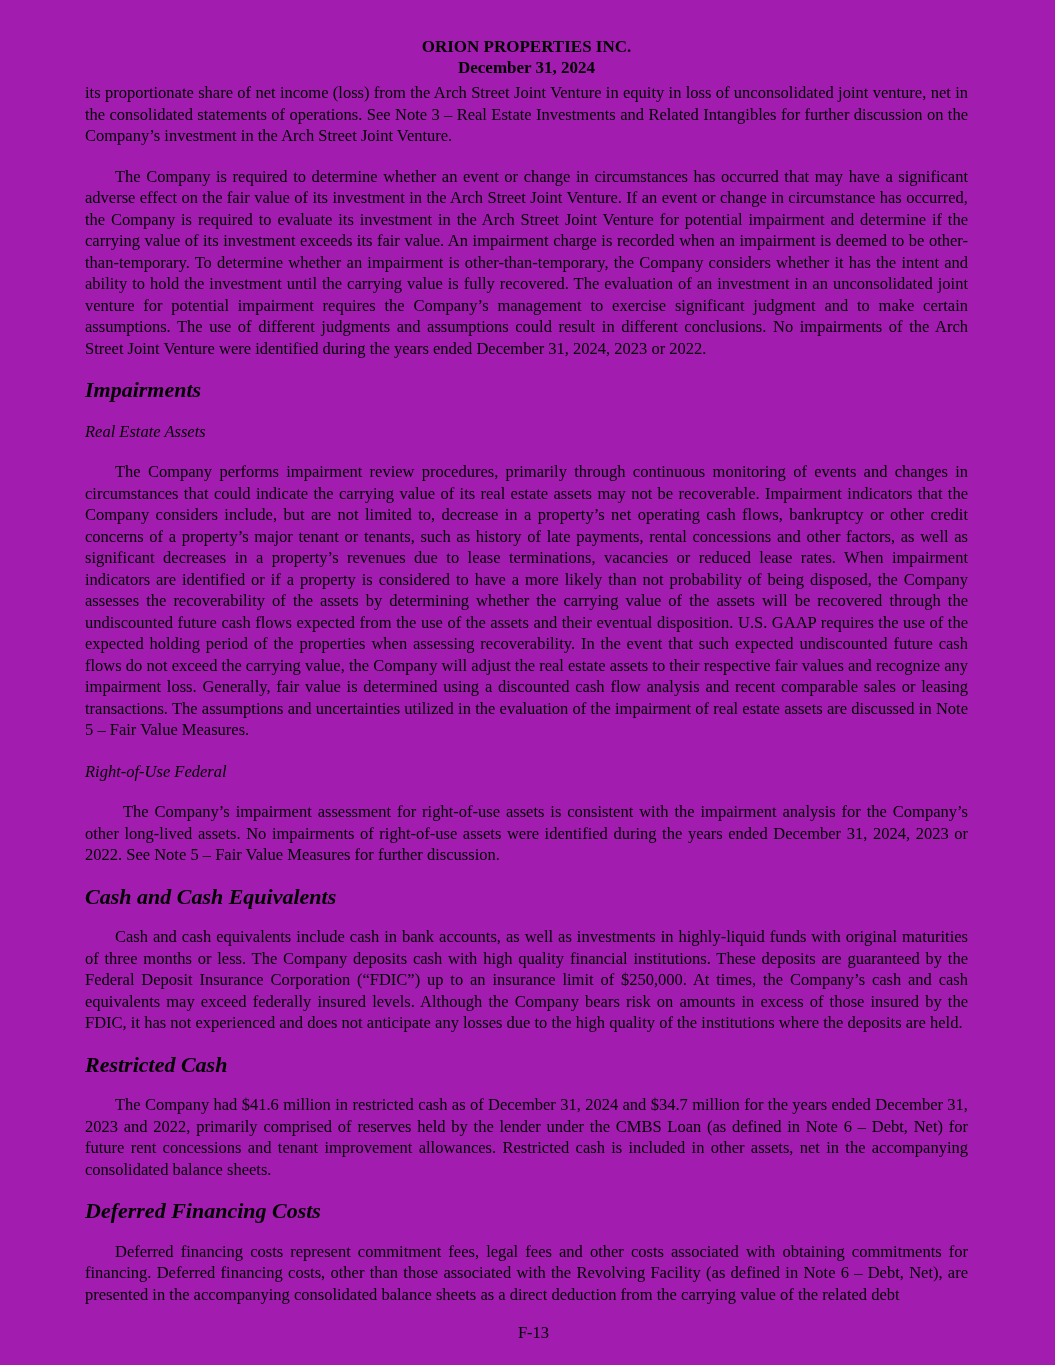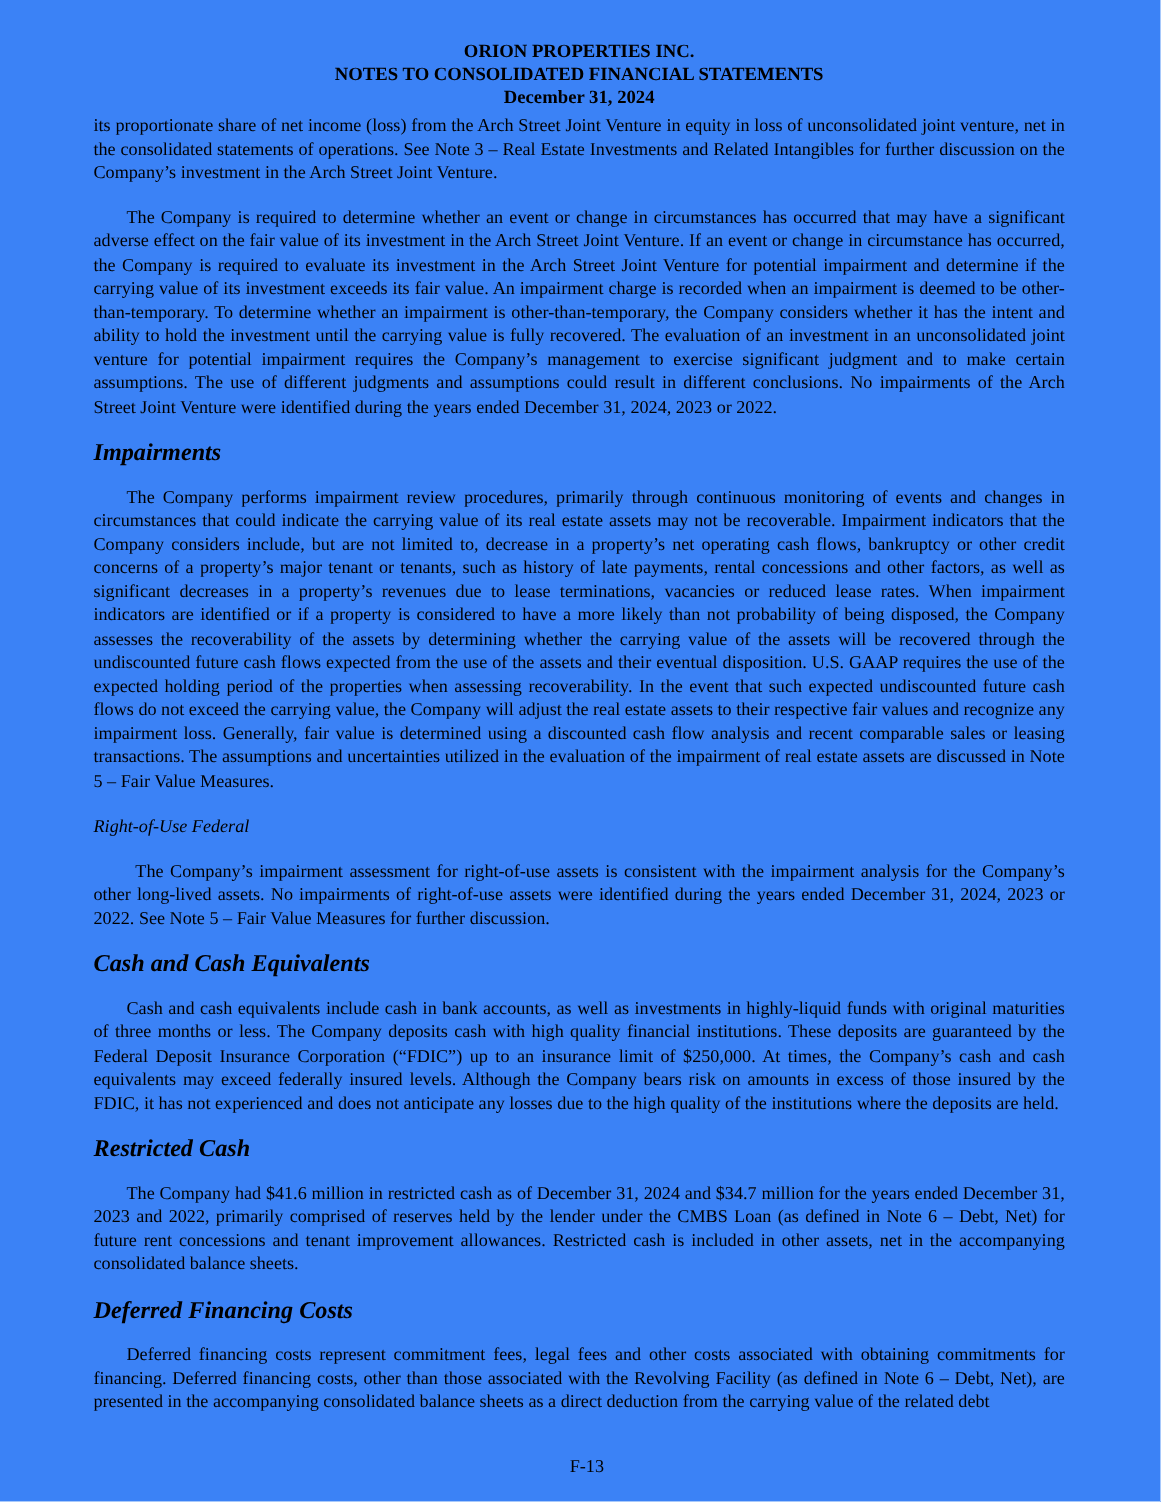--- a/index.html
+++ b/index.html
@@ -5,21 +5,21 @@
   html, body {
     margin: 0;
     padding: 0;
     background: #ffffff;
   }
   .page {
     position: relative;
     width: 1055px;
     height: 1365px;
     margin: 0 auto;
-    background: #3b82f6;
+    background: #a21caf;
     box-sizing: border-box;
     padding: 36px 87px 0 85px;
     font-family: "Liberation Serif", "DejaVu Serif", serif;
     font-size: 16.5px;
     line-height: 21.5px;
     color: #000000;
     overflow: hidden;
   }
   .doc-header {
     text-align: center;
@@ -61,32 +61,32 @@
     font-size: 16.5px;
   }
 </style>
 </head>
 <body>
 
 <div class="page">
 
   <header class="doc-header">
     <div class="h-line">ORION PROPERTIES INC.</div>
-    <div class="h-line">NOTES TO CONSOLIDATED FINANCIAL STATEMENTS</div>
     <div class="h-line">December 31, 2024</div>
   </header>
 
   <main class="body-text">
 
     <p class="para no-indent">its proportionate share of net income (loss) from the Arch Street Joint Venture in equity in loss of unconsolidated joint venture, net in the consolidated statements of operations. See Note 3 – Real Estate Investments and Related Intangibles for further discussion on the Company’s investment in the Arch Street Joint Venture.</p>
 
     <p class="para">The Company is required to determine whether an event or change in circumstances has occurred that may have a significant adverse effect on the fair value of its investment in the Arch Street Joint Venture. If an event or change in circumstance has occurred, the Company is required to evaluate its investment in the Arch Street Joint Venture for potential impairment and determine if the carrying value of its investment exceeds its fair value. An impairment charge is recorded when an impairment is deemed to be other-than-temporary. To determine whether an impairment is other-than-temporary, the Company considers whether it has the intent and ability to hold the investment until the carrying value is fully recovered. The evaluation of an investment in an unconsolidated joint venture for potential impairment requires the Company’s management to exercise significant judgment and to make certain assumptions. The use of different judgments and assumptions could result in different conclusions. No impairments of the Arch Street Joint Venture were identified during the years ended December 31, 2024, 2023 or 2022.</p>
 
     <h3 class="heading">Impairments</h3>
 
+    <h4 class="subheading">Real Estate Assets</h4>
 
     <p class="para">The Company performs impairment review procedures, primarily through continuous monitoring of events and changes in circumstances that could indicate the carrying value of its real estate assets may not be recoverable. Impairment indicators that the Company considers include, but are not limited to, decrease in a property’s net operating cash flows, bankruptcy or other credit concerns of a property’s major tenant or tenants, such as history of late payments, rental concessions and other factors, as well as significant decreases in a property’s revenues due to lease terminations, vacancies or reduced lease rates. When impairment indicators are identified or if a property is considered to have a more likely than not probability of being disposed, the Company assesses the recoverability of the assets by determining whether the carrying value of the assets will be recovered through the undiscounted future cash flows expected from the use of the assets and their eventual disposition. U.S. GAAP requires the use of the expected holding period of the properties when assessing recoverability. In the event that such expected undiscounted future cash flows do not exceed the carrying value, the Company will adjust the real estate assets to their respective fair values and recognize any impairment loss. Generally, fair value is determined using a discounted cash flow analysis and recent comparable sales or leasing transactions. The assumptions and uncertainties utilized in the evaluation of the impairment of real estate assets are discussed in Note 5 – Fair Value Measures.</p>
 
     <h4 class="subheading">Right-of-Use Federal</h4>
 
     <p class="para indent-lg">The Company’s impairment assessment for right-of-use assets is consistent with the impairment analysis for the Company’s other long-lived assets. No impairments of right-of-use assets were identified during the years ended December 31, 2024, 2023 or 2022. See Note 5 – Fair Value Measures for further discussion.</p>
 
     <h3 class="heading">Cash and Cash Equivalents</h3>
 
     <p class="para">Cash and cash equivalents include cash in bank accounts, as well as investments in highly-liquid funds with original maturities of three months or less. The Company deposits cash with high quality financial institutions. These deposits are guaranteed by the Federal Deposit Insurance Corporation (“FDIC”) up to an insurance limit of $250,000. At times, the Company’s cash and cash equivalents may exceed federally insured levels. Although the Company bears risk on amounts in excess of those insured by the FDIC, it has not experienced and does not anticipate any losses due to the high quality of the institutions where the deposits are held.</p>

